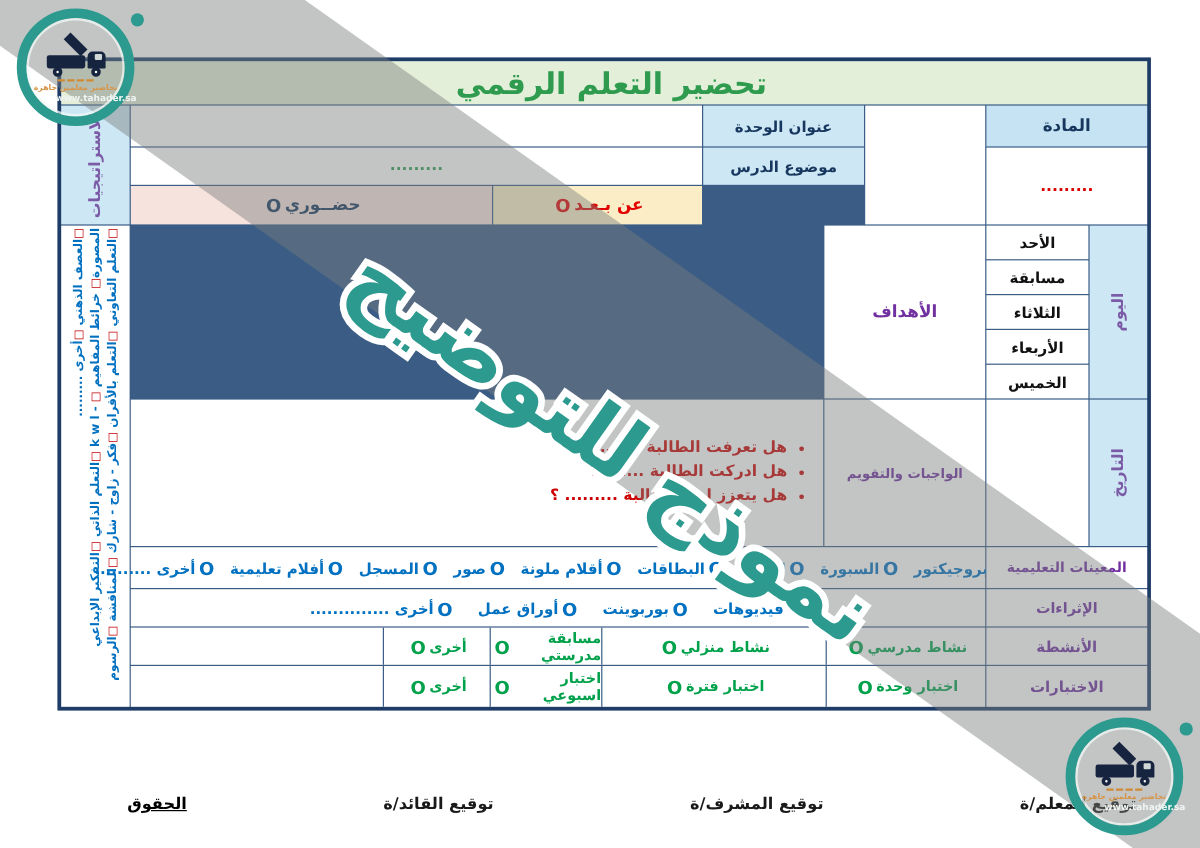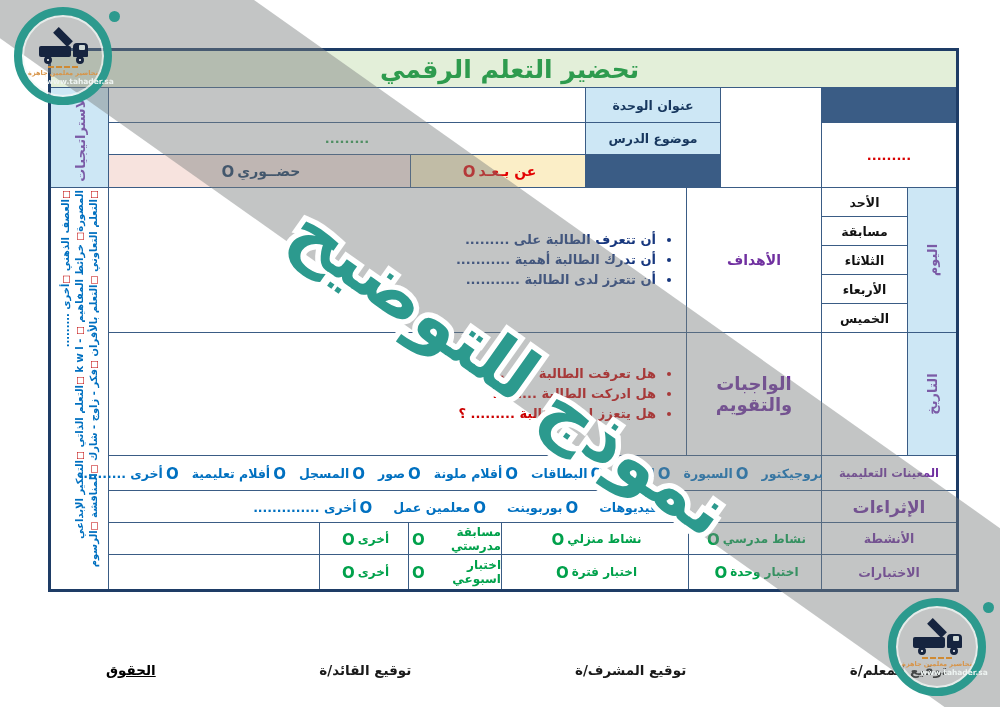--- a/index.html
+++ b/index.html
@@ -36,27 +36,27 @@
   .c-remote{grid-area:4/4/5/6;background:#fbeec7;color:#e30000;font-size:14px;font-weight:bold;}
   .c-typel{grid-area:4/6/5/8;background:var(--lblue);}
   .lbl{color:var(--navy);font-size:12.5px;font-weight:bold;}
   .c-objv{grid-area:5/2/10/7;justify-content:flex-start;}
   .c-objl{grid-area:5/7/10/9;color:var(--purple);font-size:14px;font-weight:bold;}
   .c-d1{grid-area:5/9/6/10;} .c-d2{grid-area:6/9/7/10;} .c-d3{grid-area:7/9/8/10;}
   .c-d4{grid-area:8/9/9/10;} .c-d5{grid-area:9/9/10/10;}
   .day{color:#111;font-size:12.5px;font-weight:bold;text-align:center;}
   .c-dayh{grid-area:5/10/10/11;background:var(--lblue);}
   .c-hwv{grid-area:10/2/11/7;justify-content:flex-start;}
-  .c-hwl{grid-area:10/7/11/9;color:var(--purple);font-size:18px;font-weight:bold;text-align:center;}
+  .c-hwl{grid-area:10/7/11/9;color:var(--purple);font-size:11px;font-weight:bold;}
   .c-hwempty{grid-area:10/9/11/10;}
   .c-dateh{grid-area:10/10/11/11;background:var(--lblue);}
   .c-aidsv{grid-area:11/2/12/9;color:var(--blue);font-weight:bold;font-size:12.5px;}
   .c-aidsl{grid-area:11/9/12/11;color:var(--purple);font-size:11.5px;font-weight:bold;}
   .c-enrv{grid-area:12/2/13/9;color:var(--blue);font-weight:bold;font-size:12.5px;}
-  .c-enrl{grid-area:12/9/13/11;color:var(--purple);font-size:17px;font-weight:bold;}
+  .c-enrl{grid-area:12/9/13/11;color:var(--purple);font-size:12px;font-weight:bold;}
   .c-actrow{grid-area:13/2/14/9;padding:0;}
   .c-actl{grid-area:13/9/14/11;color:var(--purple);font-size:12.5px;font-weight:bold;}
   .c-testrow{grid-area:14/2/15/9;padding:0;}
   .c-testl{grid-area:14/9/15/11;color:var(--purple);font-size:12.5px;font-weight:bold;}
 
   
   .vtext{position:absolute;left:50%;top:50%;transform:translate(-50%,-50%) rotate(-90deg);
     white-space:nowrap;font-weight:bold;color:var(--vhead);font-size:13px;}
   .vlist{position:absolute;left:50%;top:50%;width:398px;
     transform:translate(-50%,-50%) rotate(-90deg);
@@ -128,41 +128,35 @@
       <div class="vlist">
         <div class="sq"><span class="redsq">□</span>التعلم التعاوني <span class="redsq">□</span>التعلم بالأقران <span class="redsq">□</span>فكر - زاوج - شارك <span class="redsq">□</span>المناقشة <span class="redsq">□</span>الرسوم</div>
         <div class="sq">المصورة<span class="redsq">□</span> خرائط المفاهيم <span class="redsq">□</span> - k w l <span class="redsq">□</span>التعلم الذاتي <span class="redsq">□</span>التفكير الإبداعي</div>
         <div class="sq"><span class="redsq">□</span>العصف الذهني <span class="redsq">□</span>أخرى .........</div>
       </div>
     </div>
 
     <div class="cell c-unitv"></div>
     <div class="cell c-unitl lbl">عنوان الوحدة</div>
     <div class="cell c-valempty"></div>
+    <div class="cell c-subjh">المادة</div>
 
     <div class="cell c-topicv">.........</div>
     <div class="cell c-topicl lbl">موضوع الدرس</div>
     <div class="cell c-subjv">.........</div>
 
     <div class="cell c-inperson">
       <span>حضــوري</span>
       <span class="o">O</span>
     </div>
     <div class="cell c-remote">
       <span>عن بـعـد</span>
       <span class="o">O</span>
     </div>
 
-    <div class="cell c-objv">
-      <ul class="blist obj">
-        <li>أن تتعرف الطالبة على .........</li>
-        <li>أن تدرك الطالبة أهمية ...........</li>
-        <li>أن تتعزز لدى الطالبة ...........</li>
-      </ul>
-    </div>
     <div class="cell c-objl">الأهداف</div>
 
     <div class="cell c-d1 day">الأحد</div>
     <div class="cell c-d2 day">مسابقة</div>
     <div class="cell c-d3 day">الثلاثاء</div>
     <div class="cell c-d4 day">الأربعاء</div>
     <div class="cell c-d5 day">الخميس</div>
     <div class="cell c-dayh">
       <span class="vtext">اليوم</span>
     </div>
@@ -189,21 +183,21 @@
       <span class="opt"><span class="o">O</span><span>صور</span></span>
       <span class="opt"><span class="o">O</span><span>المسجل</span></span>
       <span class="opt"><span class="o">O</span><span>أفلام تعليمية</span></span>
       <span class="opt"><span class="o">O</span><span>أخرى ..........</span></span>
     </div>
     <div class="cell c-aidsl">المعينات التعليمية</div>
 
     <div class="cell c-enrv wide">
       <span class="opt"><span class="o">O</span><span>فيديوهات</span></span>
       <span class="opt"><span class="o">O</span><span>بوربوينت</span></span>
-      <span class="opt"><span class="o">O</span><span>معلمين عمل</span></span>
+      <span class="opt"><span class="o">O</span><span>أوراق عمل</span></span>
       <span class="opt"><span class="o">O</span><span>أخرى ..............</span></span>
     </div>
     <div class="cell c-enrl">الإثراءات</div>
 
     <div class="cell c-actrow">
       <div class="subrow">
         <div class="sc w1">
             <span>نشاط مدرسي</span>
             <span class="o">O</span>
           </div>

